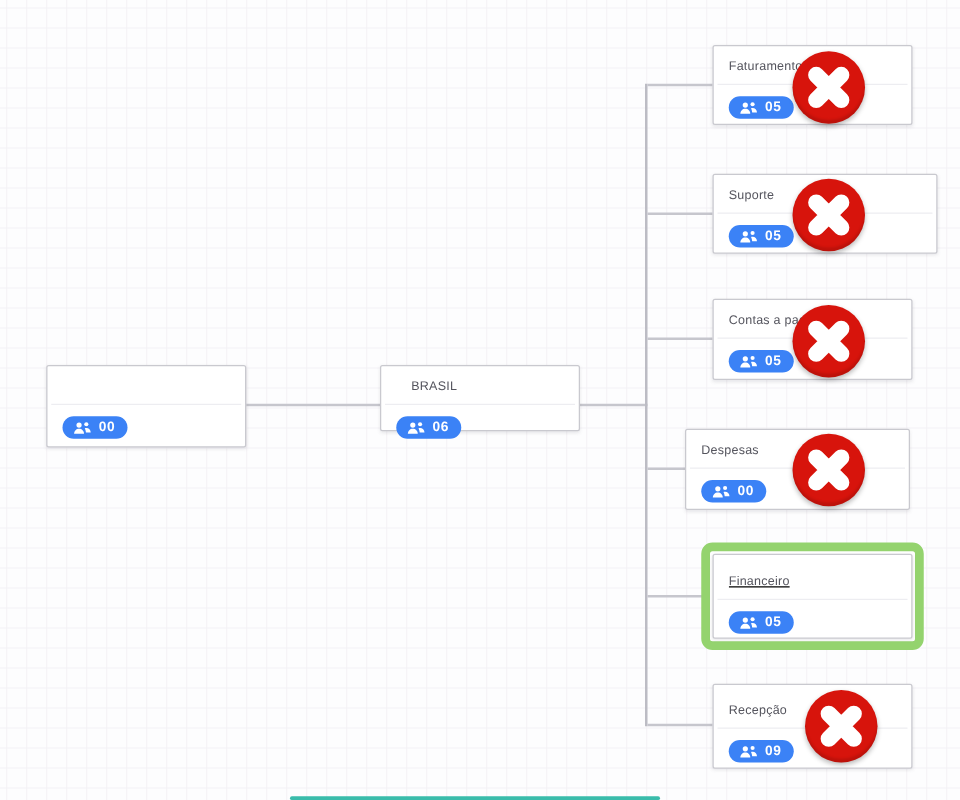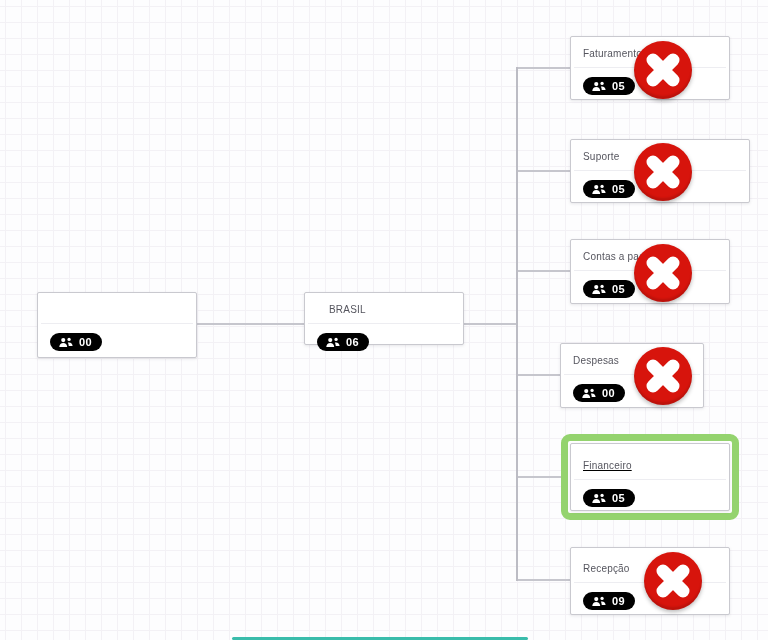--- a/index.html
+++ b/index.html
@@ -26,21 +26,21 @@
     padding:10px 12px 0 12px;
   }
   .node-title{
     font-size:10px;line-height:14px;height:14px;color:#55555e;
     letter-spacing:.2px;white-space:nowrap;overflow:hidden;
   }
   .node-title.indent{padding-left:12px;}
   .node-divider{height:1px;background:#ededf1;margin:6px -9px 0 -9px;}
   .member-badge{
     display:inline-flex;align-items:center;gap:5px;
-    background:#000000;color:#fff;border-radius:9px;
+    background:#3b82f6;color:#fff;border-radius:9px;
     padding:3px 10px 3px 8px;margin-top:9px;
     font-size:11px;font-weight:bold;letter-spacing:.5px;
   }
   .badge-icon{display:inline-flex;line-height:0;}
   .selection-ring{
     position:absolute;box-sizing:border-box;
     left:561px;top:434px;width:178px;height:86px;
     border:7px solid #94d36e;border-radius:9px;background:#fff;
   }
   .delete-btn{
@@ -155,21 +155,21 @@
               <path d="M2 16.5c0-3.9 2.9-6.6 6.5-6.6s6.5 2.7 6.5 6.6z"></path>
               <circle cx="18" cy="4" r="2.7"></circle>
               <path d="M16 9.2c.6-.2 1.3-.3 2-.3 3.2 0 5.8 2.4 5.8 5.9h-6.3c-.2-2.2-.7-4.1-1.5-5.6z"></path>
             </g>
           </svg>
       </span>
       <span class="badge-count">05</span>
     </div>
   </div>
 
-  <div class="node" style="left:560px;top:343px;width:144px;height:65px;">
+  <div class="node" style="left:548px;top:343px;width:180px;height:65px;">
     <div class="node-title">Despesas</div>
     <div class="node-divider"></div>
     <div class="member-badge">
       <span class="badge-icon">
         <svg viewBox="0 0 26 18" width="16" height="11">
             <g fill="#fff">
               <circle cx="8.5" cy="5" r="3.4"></circle>
               <path d="M2 16.5c0-3.9 2.9-6.6 6.5-6.6s6.5 2.7 6.5 6.6z"></path>
               <circle cx="18" cy="4" r="2.7"></circle>
               <path d="M16 9.2c.6-.2 1.3-.3 2-.3 3.2 0 5.8 2.4 5.8 5.9h-6.3c-.2-2.2-.7-4.1-1.5-5.6z"></path>

